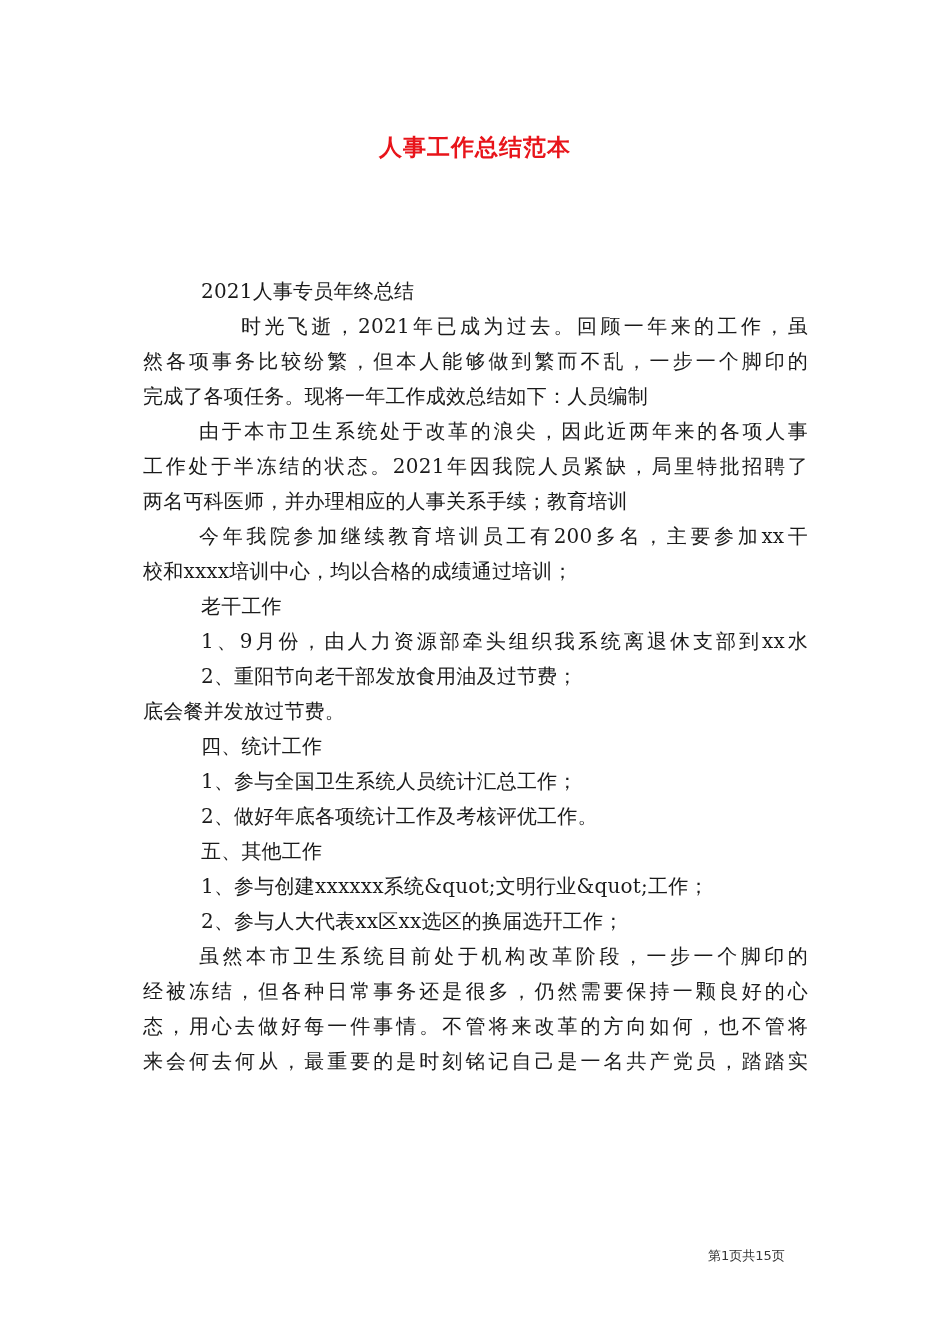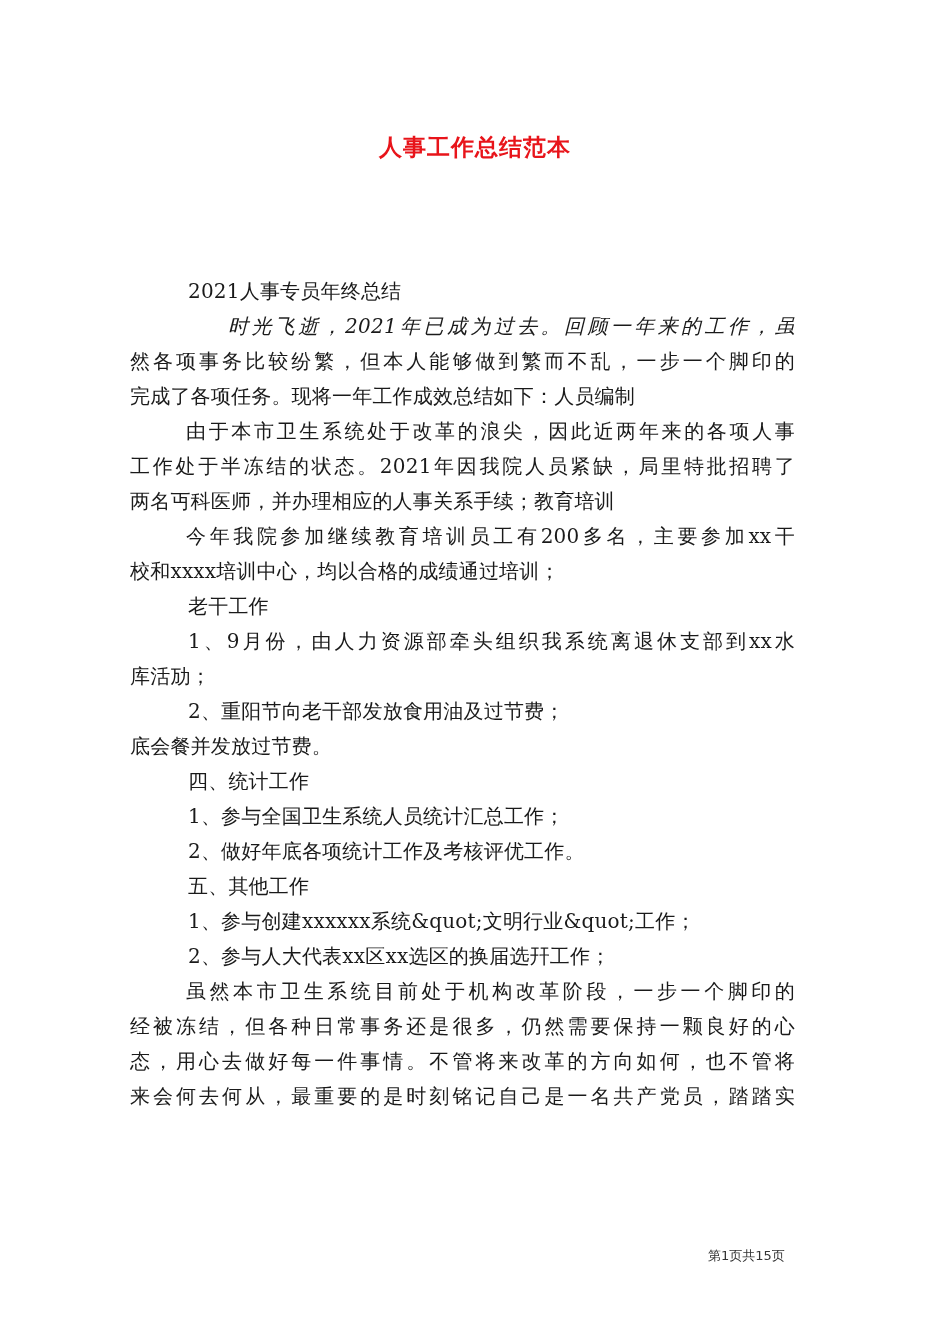--- a/index.html
+++ b/index.html
@@ -2,26 +2,26 @@
 <html><head>
 <meta charset="utf-8">
 <style>
   html, body { margin: 0; padding: 0; background: #ffffff; }
   body { width: 950px; height: 1344px; position: relative; overflow: hidden;
          font-family: "DejaVu Serif", "Liberation Serif", serif; color: #1a1a1a; }
   .page { position: absolute; left: 0; top: 0; width: 950px; height: 952px; background: #fff; }
   .title { position: absolute; top: 132px; left: 0; width: 950px; text-align: center;
            font-family: "DejaVu Sans", "Liberation Sans", sans-serif;
            font-size: 23px; font-weight: bold; color: #e8141a; letter-spacing: 1px; }
-  .body { position: absolute; left: 130px; top: 274px; width: 665px; }
+  .body { position: absolute; left: 143px; top: 274px; width: 665px; }
   .line { font-size: 20px; line-height: 35px; height: 35px; white-space: nowrap;
           overflow: visible; letter-spacing: 0.2px; }
   .indent2 { padding-left: 56px; }
   .indent1 { padding-left: 58px; }
-  .indent3 { padding-left: 98px; font-style: italic; }
+  .indent3 { padding-left: 98px; }
   .justify { text-align: justify; text-align-last: justify; white-space: normal; }
   .footer { position: absolute; top: 1247px; left: 708px; font-size: 13px; color: #333;
             font-family: "DejaVu Sans", "Liberation Sans", sans-serif; text-align: center; }
 </style>
 </head>
 <body>
 
 <div class="page">
   <div class="title">人事工作总结范本</div>
   <div class="body" id="body">
@@ -29,21 +29,20 @@
       <div class="line indent3 justify">时光飞逝，2021年已成为过去。回顾一年来的工作，虽</div>
       <div class="line justify">然各项事务比较纷繁，但本人能够做到繁而不乱，一步一个脚印的</div>
       <div class="line">完成了各项任务。现将一年工作成效总结如下：人员编制</div>
       <div class="line indent2 justify">由于本市卫生系统处于改革的浪尖，因此近两年来的各项人事</div>
       <div class="line justify">工作处于半冻结的状态。2021年因我院人员紧缺，局里特批招聘了</div>
       <div class="line">两名丏科医师，并办理相应的人事关系手续；教育培训</div>
       <div class="line indent2 justify">今年我院参加继续教育培训员工有200多名，主要参加xx干</div>
       <div class="line">校和xxxx培训中心，均以合格的成绩通过培训；</div>
       <div class="line indent1">老干工作</div>
       <div class="line indent1 justify">1、9月份，由人力资源部牵头组织我系统离退休支部到xx水</div>
-      <div class="line">库活劢；</div>
       <div class="line indent1">2、重阳节向老干部发放食用油及过节费；</div>
       <div class="line">底会餐并发放过节费。</div>
       <div class="line indent1">四、统计工作</div>
       <div class="line indent1">1、参与全国卫生系统人员统计汇总工作；</div>
       <div class="line indent1">2、做好年底各项统计工作及考核评优工作。</div>
       <div class="line indent1">五、其他工作</div>
       <div class="line indent1">1、参与创建xxxxxx系统&amp;quot;文明行业&amp;quot;工作；</div>
       <div class="line indent1">2、参与人大代表xx区xx选区的换届选幵工作；</div>
       <div class="line indent2 justify">虽然本市卫生系统目前处于机构改革阶段，一步一个脚印的</div>
       <div class="line justify">经被冻结，但各种日常事务还是很多，仍然需要保持一颗良好的心</div>

